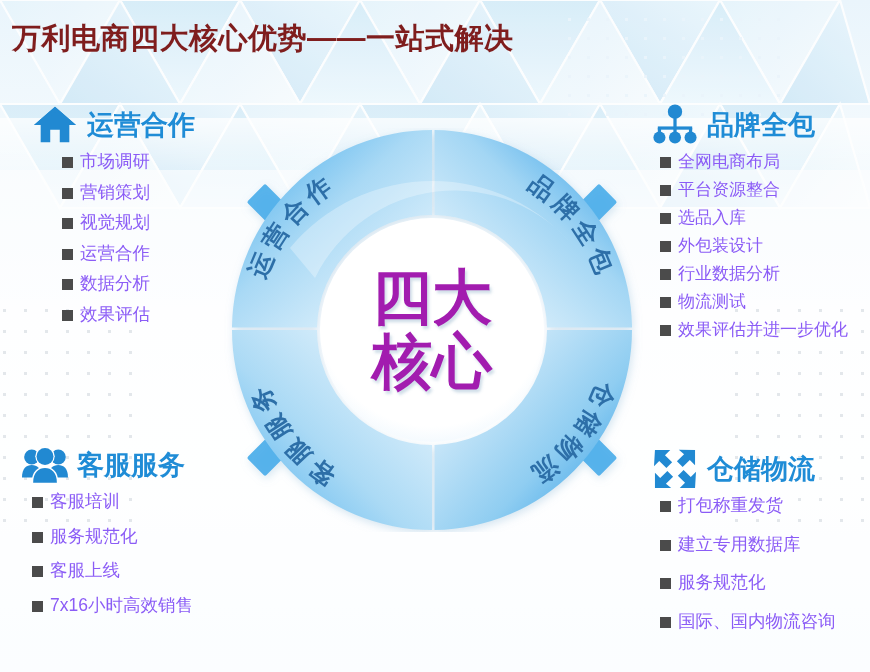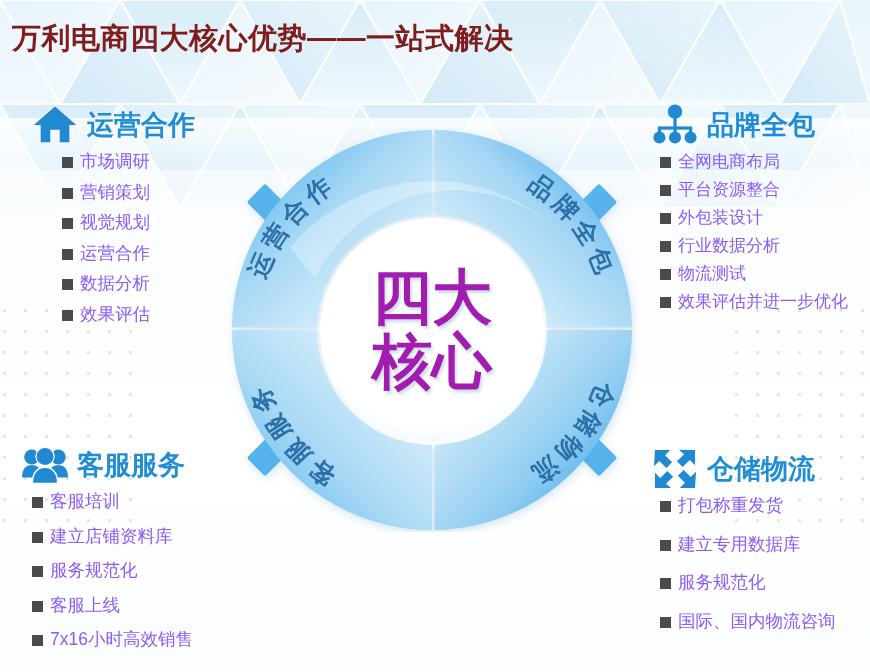--- a/index.html
+++ b/index.html
@@ -311,20 +311,24 @@
     <li>
         <span class="sq"></span>
         <span>全网电商布局</span>
       </li>
     <li>
         <span class="sq"></span>
         <span>平台资源整合</span>
       </li>
     <li>
         <span class="sq"></span>
+        <span>选品入库</span>
+      </li>
+    <li>
+        <span class="sq"></span>
         <span>外包装设计</span>
       </li>
     <li>
         <span class="sq"></span>
         <span>行业数据分析</span>
       </li>
     <li>
         <span class="sq"></span>
         <span>物流测试</span>
       </li>
@@ -349,24 +353,20 @@
     </svg>
     <div class="block-title">客服服务</div>
   </div>
   <ul class="items">
     <li>
         <span class="sq"></span>
         <span>客服培训</span>
       </li>
     <li>
         <span class="sq"></span>
-        <span>建立店铺资料库</span>
-      </li>
-    <li>
-        <span class="sq"></span>
         <span>服务规范化</span>
       </li>
     <li>
         <span class="sq"></span>
         <span>客服上线</span>
       </li>
     <li>
         <span class="sq"></span>
         <span>7x16小时高效销售</span>
       </li>

